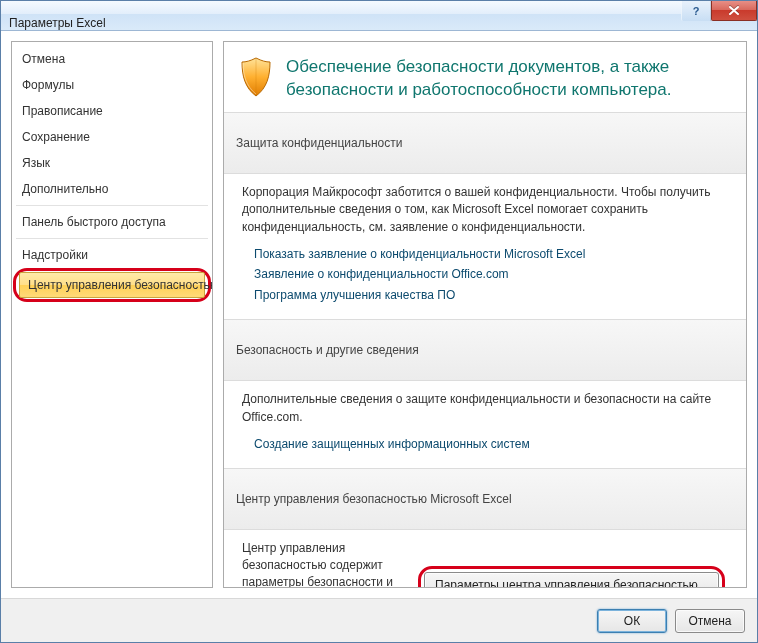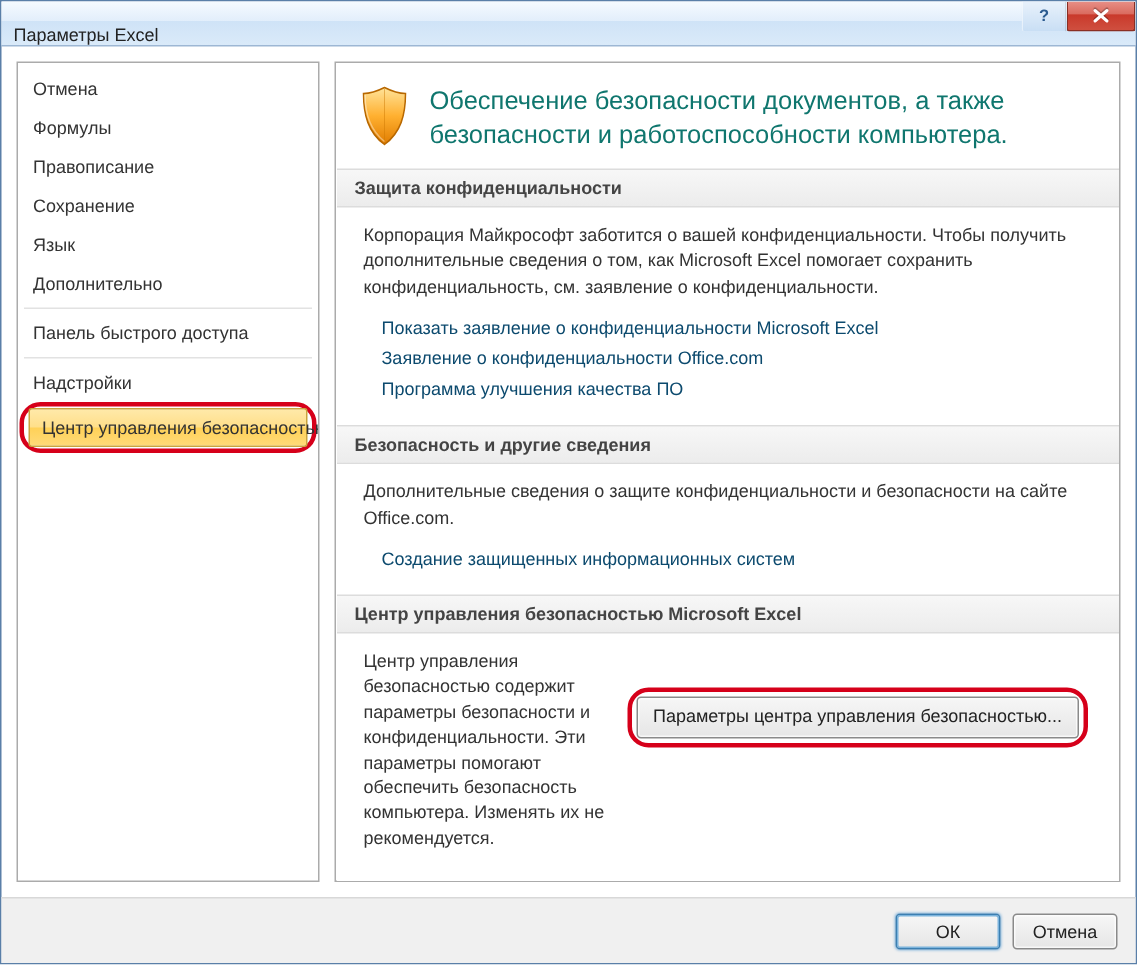--- a/index.html
+++ b/index.html
@@ -103,23 +103,23 @@
     }
     .hero-text {
       font-size: 17px; color: #0f766e;
       line-height: 1.35;
     }
     
     .section-header {
       background: linear-gradient(to bottom, #f7f7f7, #ececec);
       border-top: 1px solid #dcdcdc;
       border-bottom: 1px solid #dcdcdc;
-      padding: 5px 12px;
-      font-size: 12px;
-      font-weight: bold;
+      padding: 23px 12px;
+      font-size: 12px;
+      font-weight: normal;
       color: #444;
     }
     .section-body {
       padding: 10px 18px 12px 18px;
       font-size: 12px;
       color: #333;
       line-height: 1.45;
     }
     .link-list { margin-top: 10px; }
     .link {

